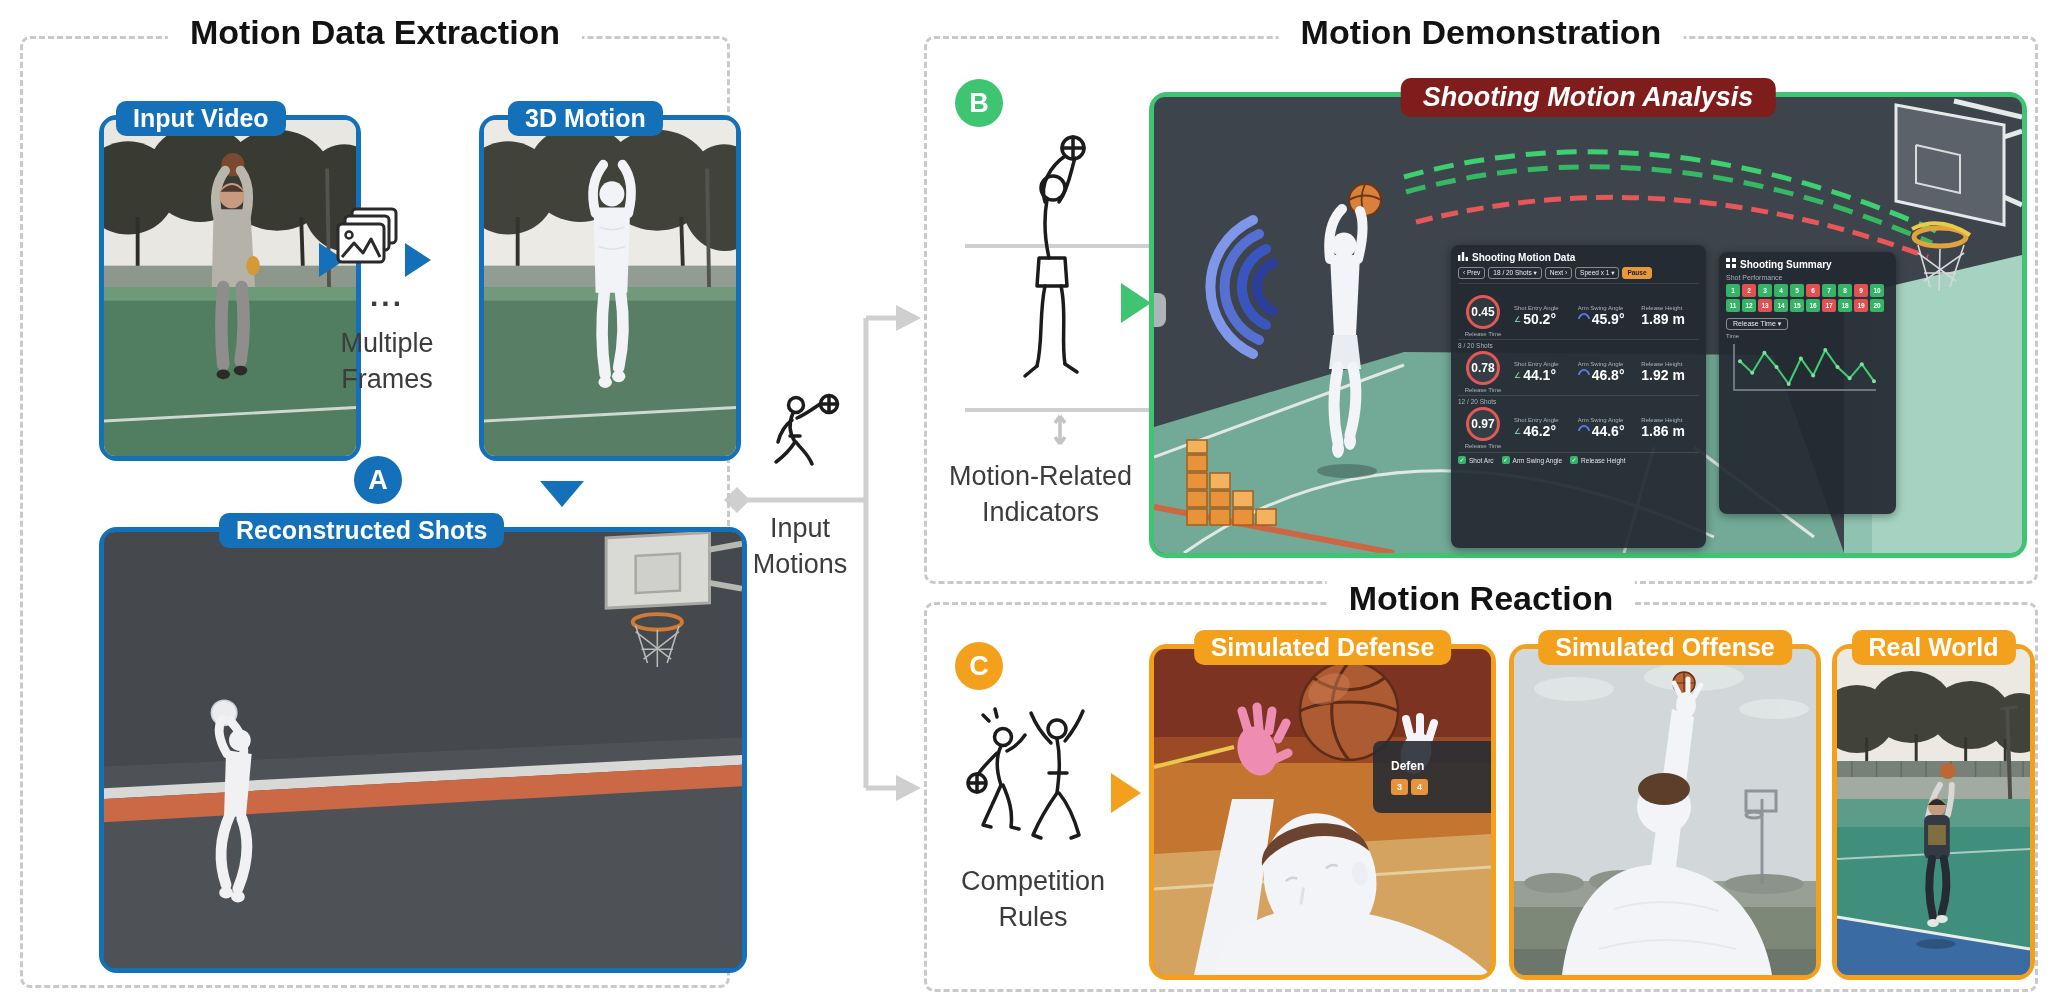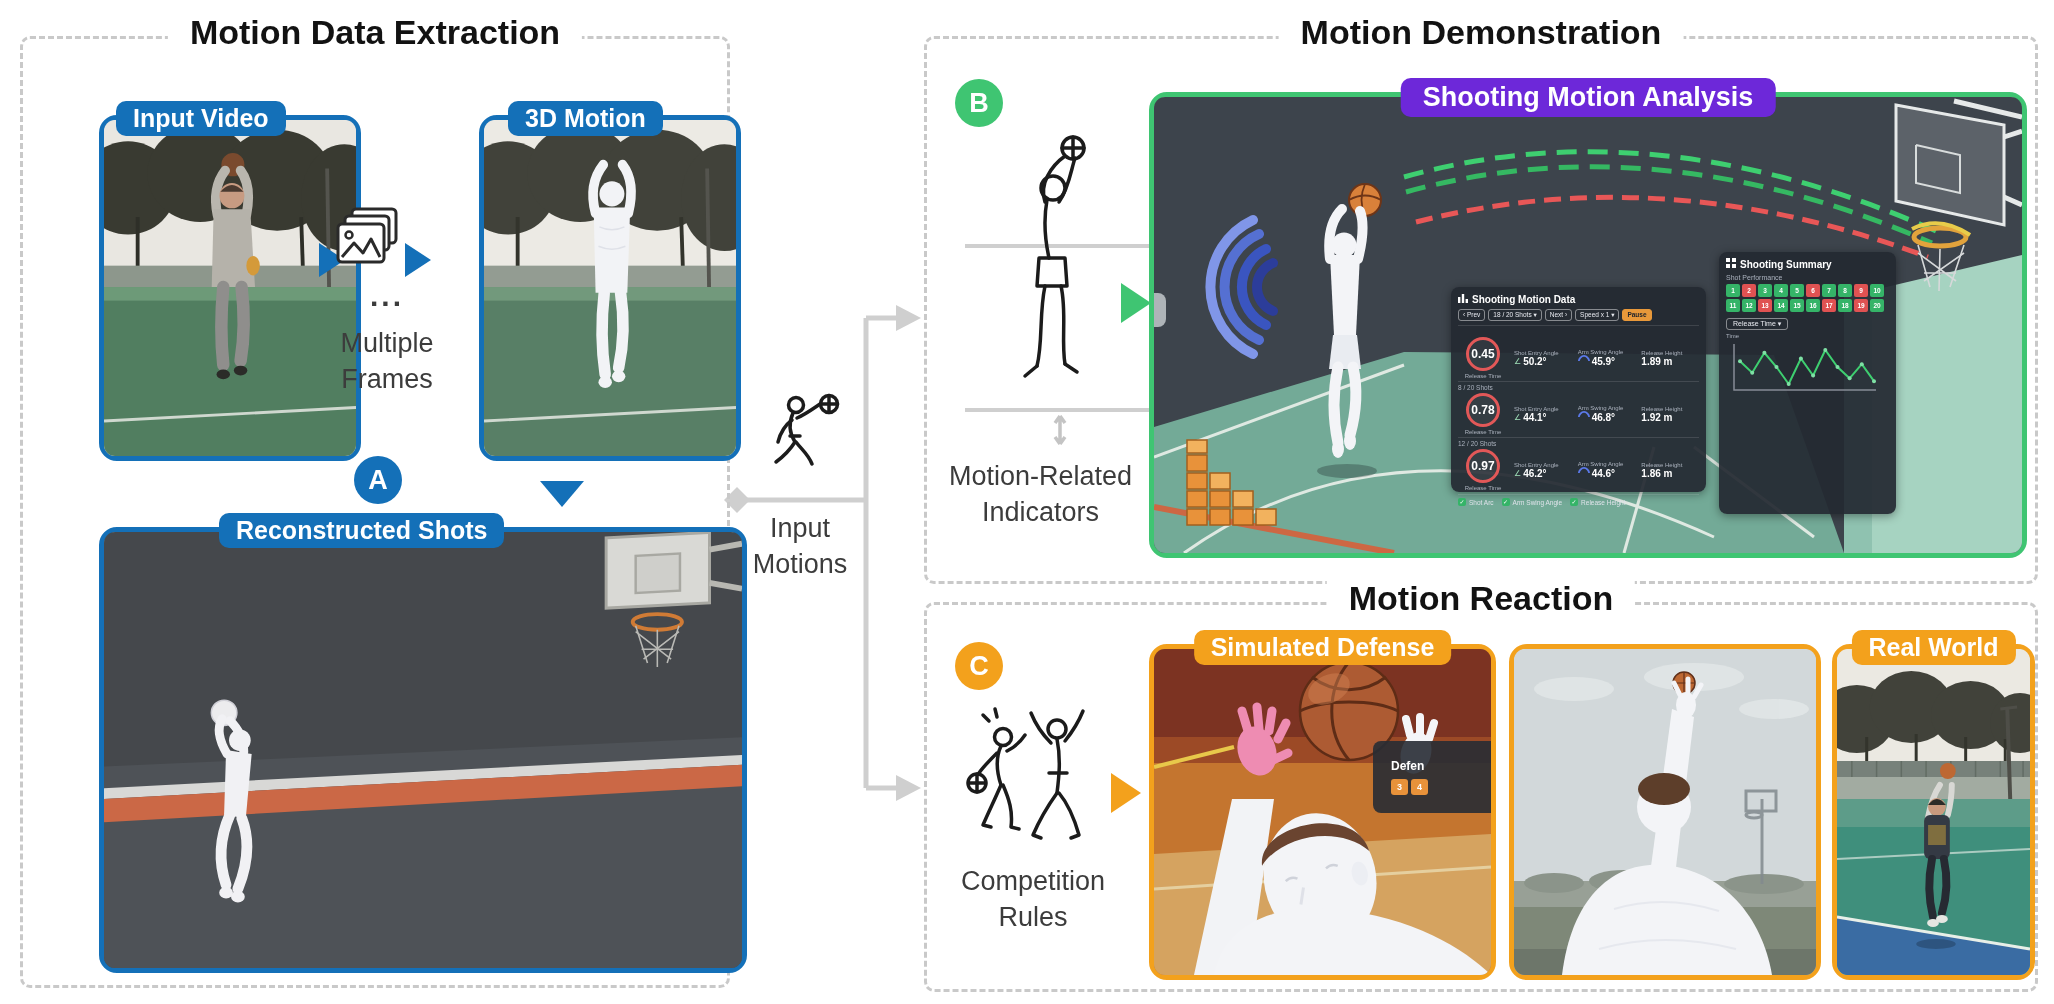--- a/index.html
+++ b/index.html
@@ -16,21 +16,21 @@
   .b-blue{border:5px solid #1470b8;margin-left:48px;}
   .b-green{border:5px solid #3fc572;}
   .b-orange{border:5px solid #f3a11c;}
   .img-card>svg{width:100%;height:100%;border-radius:11px;}
   .scene-wrap{position:relative;width:100%;height:100%;}
   .scene-wrap>svg{position:absolute;inset:0;width:100%;height:100%;border-radius:11px;}
 
   .tag{position:absolute;top:-19px;color:#fff;font-weight:bold;font-size:25px;padding:3px 17px;
        border-radius:10px;white-space:nowrap;z-index:3;}
   .tag-blue{background:#1470b8;}
-  .tag-green{background:#6d28d9;}
+  .tag-green{background:#7f1d1d;font-style:italic;}
   .tag-orange{background:#f3a11c;}
   .tag-center{left:50%;transform:translateX(-50%);}
 
   .abc{position:absolute;width:48px;height:48px;border-radius:50%;color:#fff;font-weight:bold;font-size:27px;
        display:flex;align-items:center;justify-content:center;z-index:3;}
   .abc-blue{background:#1470b8;}
   .abc-green{background:#3fc572;}
   .abc-orange{background:#f3a11c;}
 
   .tri-r{position:absolute;width:0;height:0;border-top:17px solid transparent;border-bottom:17px solid transparent;
@@ -56,21 +56,21 @@
   .metric-row{border-top:1px solid rgba(255,255,255,.12);padding-top:2px;margin-top:2px;}
   .row-sub{height:9px;font-size:6.5px;color:#aab1bd;}
   .row-flex{display:flex;align-items:center;gap:6px;}
   .gauge-wrap{width:52px;text-align:center;}
   .gauge{width:28px;height:28px;margin:0 auto;border:3.5px solid #e25858;border-radius:50%;
          display:flex;align-items:center;justify-content:center;color:#fff;font-weight:bold;font-size:12px;
          background:rgba(255,255,255,0.06);}
   .g-label{font-size:6px;color:#aab1bd;margin-top:2px;white-space:nowrap;}
   .mini{width:60px;}
   .m-label{font-size:6px;color:#aab1bd;white-space:nowrap;}
-  .m-val{font-size:10px;font-weight:bold;color:#fff;display:flex;gap:2px;align-items:center;}
+  .m-val{font-size:14px;font-weight:bold;color:#fff;display:flex;gap:2px;align-items:center;}
   .angle-ic{display:inline-block;font-weight:normal;color:#9fe0b8;font-size:8px;}
   .angle-ic::before{content:"∠";}
   .arc-ic{display:inline-block;width:8px;height:8px;border:2px solid transparent;border-top-color:#5b79e8;
           border-left-color:#5b79e8;border-radius:50%;transform:rotate(45deg);}
   .toggles{display:flex;gap:8px;border-top:1px solid rgba(255,255,255,.12);margin-top:3px;padding-top:3px;}
   .tgl{display:flex;align-items:center;gap:3px;font-size:6.5px;color:#dfe3ea;white-space:nowrap;}
   .chk{width:8px;height:8px;background:#35b468;border-radius:2px;color:#fff;font-size:6px;line-height:8px;text-align:center;}
   .chk::before{content:"✓";}
   .perf-label{font-size:7px;color:#aab1bd;margin:2px 0 3px;}
   .shot-grid{display:flex;flex-wrap:wrap;gap:2px;width:160px;}
@@ -370,21 +370,21 @@
               <path d="M 184,270 Q 176,308 184,346"></path>
                 <path d="M 199,270 Q 206,302 196,338"></path>
             </g>
             <ellipse cx="184" cy="352" rx="6" ry="9" fill="#f3f4f7"></ellipse>
             <ellipse cx="196" cy="344" rx="6" ry="9" fill="#f3f4f7"></ellipse>
           </g>
         </svg>
 
         <div class="tab-handle"></div>
 
-        <div class="hud" style="left:297px;top:148px;width:255px;height:205px;margin-top:42px;">
+        <div class="hud" style="left:297px;top:148px;width:255px;height:303px;">
           <div class="hud-head">
             <span class="hud-ic">
               <svg width="10" height="10" viewBox="0 0 10 10">
                   <g fill="#fff">
                     <rect x="0" y="4" width="2.4" height="6"></rect>
                     <rect x="3.8" y="1" width="2.4" height="9"></rect>
                     <rect x="7.6" y="6" width="2.4" height="4"></rect>
                   </g>
                 </svg>
             </span>
@@ -667,20 +667,21 @@
 
               <div class="def-sq">3</div>
 
               <div class="def-sq">4</div>
             </div>
         </div>
       </div>
     </div>
 
     <div class="img-card b-orange" style="left:582px;top:39px;width:312px;height:336px;">
+      <span class="tag tag-orange tag-center">Simulated Offense</span>
       <svg viewBox="0 0 302 326" preserveAspectRatio="none">
         <rect width="302" height="326" fill="#d2d8da"></rect>
         <g fill="#e3e8e8" opacity="0.8">
           <ellipse cx="60" cy="40" rx="40" ry="12"></ellipse>
             <ellipse cx="180" cy="28" rx="50" ry="14"></ellipse>
             <ellipse cx="260" cy="60" rx="35" ry="10"></ellipse>
         </g>
         <rect y="232" width="302" height="30" fill="#98a096"></rect>
         <g fill="#8b948a">
             <ellipse cx="40" cy="234" rx="30" ry="10"></ellipse>

